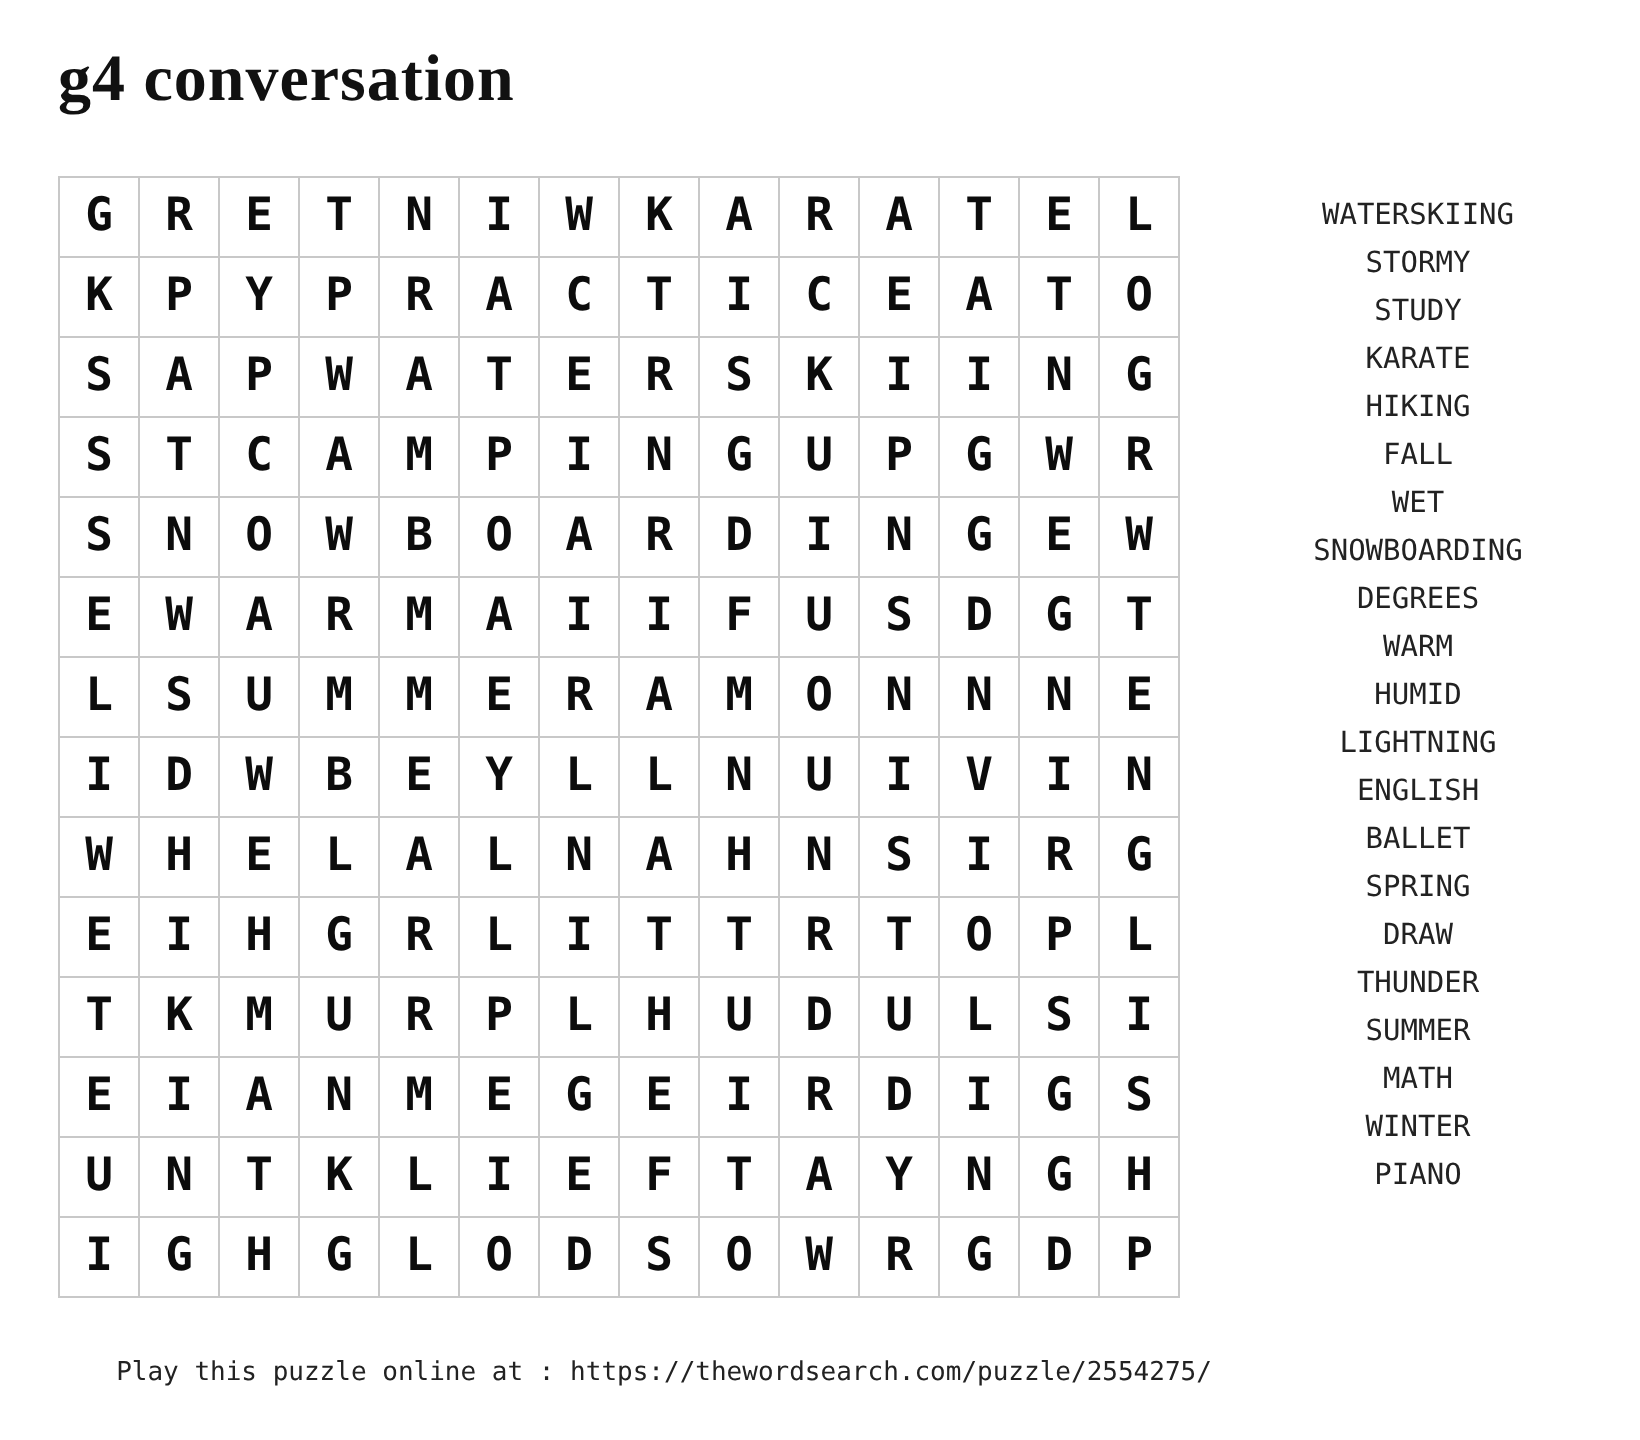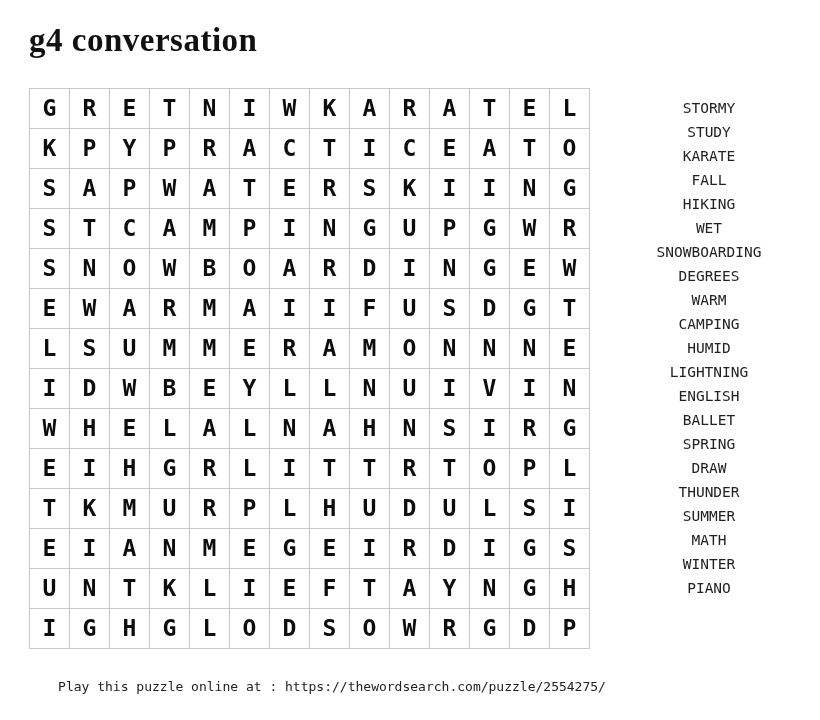--- a/index.html
+++ b/index.html
@@ -311,30 +311,30 @@
       <div class="grid-cell">O</div>
       <div class="grid-cell">W</div>
       <div class="grid-cell">R</div>
       <div class="grid-cell">G</div>
       <div class="grid-cell">D</div>
       <div class="grid-cell">P</div>
     </div>
   </div>
 
 <div id="word-list">
+    <div class="word-item">WATERSKIING</div>
     <div class="word-item">STORMY</div>
     <div class="word-item">STUDY</div>
     <div class="word-item">KARATE</div>
+    <div class="word-item">HIKING</div>
     <div class="word-item">FALL</div>
-    <div class="word-item">HIKING</div>
     <div class="word-item">WET</div>
     <div class="word-item">SNOWBOARDING</div>
     <div class="word-item">DEGREES</div>
     <div class="word-item">WARM</div>
-    <div class="word-item">CAMPING</div>
     <div class="word-item">HUMID</div>
     <div class="word-item">LIGHTNING</div>
     <div class="word-item">ENGLISH</div>
     <div class="word-item">BALLET</div>
     <div class="word-item">SPRING</div>
     <div class="word-item">DRAW</div>
     <div class="word-item">THUNDER</div>
     <div class="word-item">SUMMER</div>
     <div class="word-item">MATH</div>
     <div class="word-item">WINTER</div>

